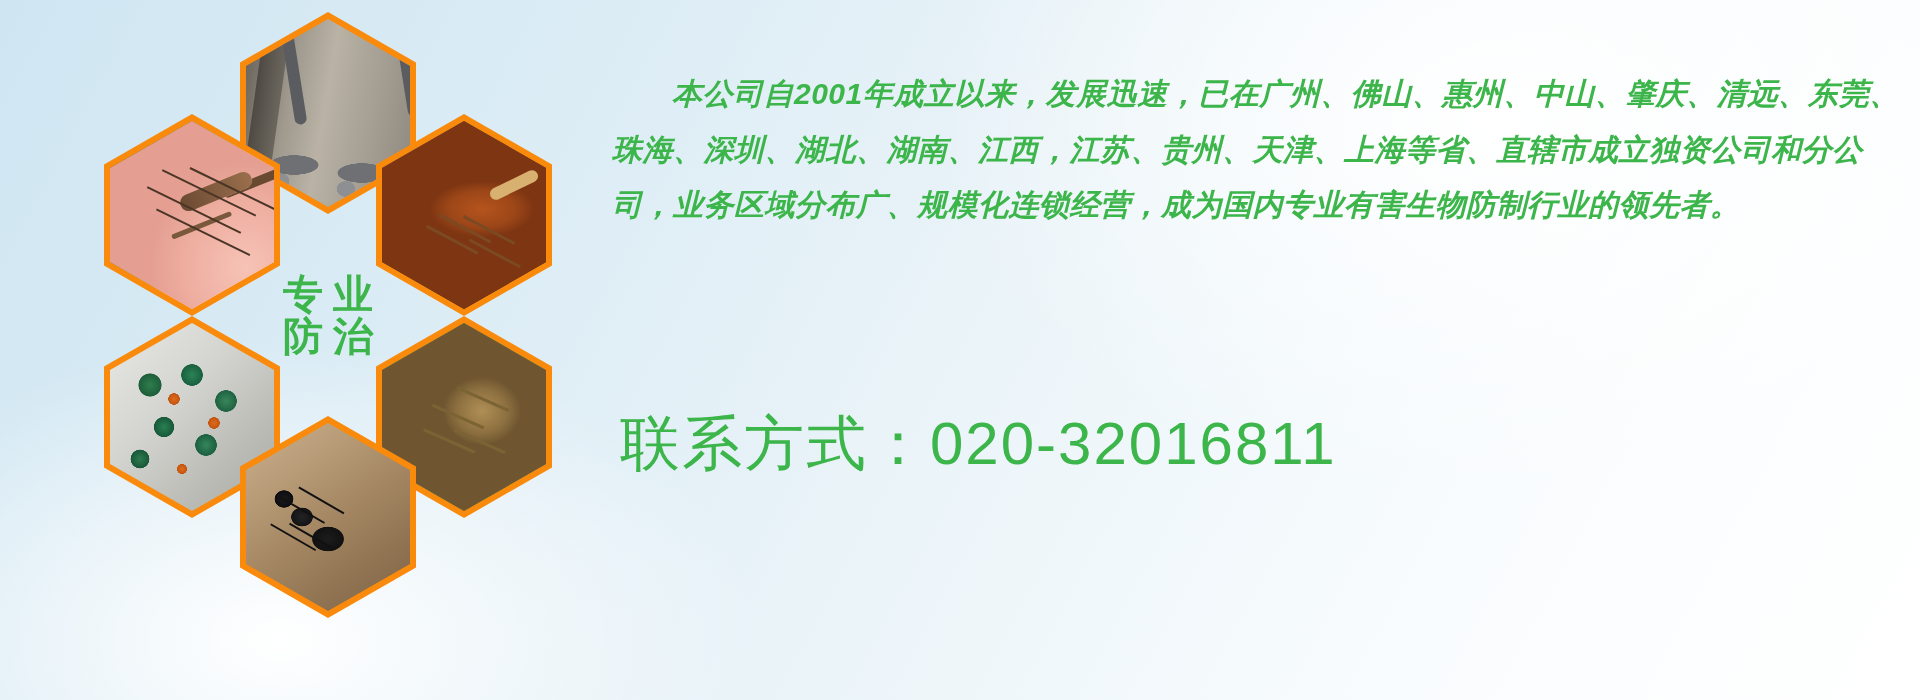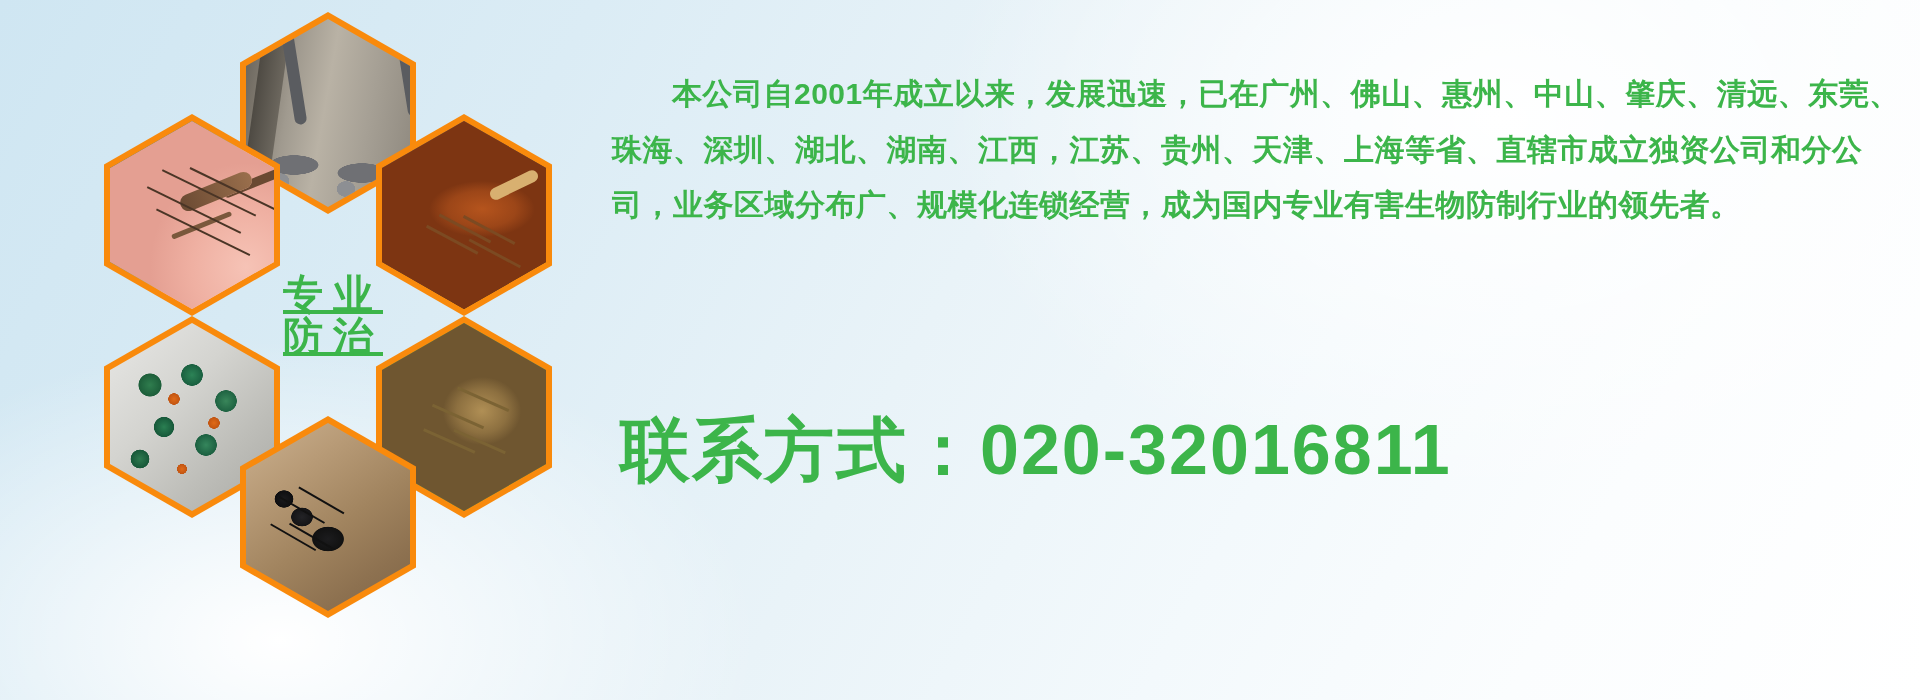--- a/index.html
+++ b/index.html
@@ -38,21 +38,21 @@
   .hex.h-fly   {left:16px; top:308px;}
   .hex.h-bug   {left:288px;top:308px;}
   .hex.h-ant   {left:152px;top:408px;}
 
   .hex.h-text{background:transparent;}
   .hex.h-text .inner{background:transparent;}
   .hex-label{
     position:absolute;inset:0;display:flex;flex-direction:column;
     align-items:center;justify-content:center;gap:2px;
     color:#3cb54a;font-weight:bold;font-size:40px;letter-spacing:10px;
-    text-indent:10px;line-height:1;text-decoration:underline;
+    text-indent:10px;line-height:1;
   }
 
   
   .scene.rats{
     background:
       radial-gradient(ellipse 40px 16px at 52px 150px,#6f7074 0%,#6f7074 60%,rgba(0,0,0,0) 62%),
       radial-gradient(ellipse 40px 16px at 120px 158px,#6f7074 0%,#6f7074 60%,rgba(0,0,0,0) 62%),
       radial-gradient(ellipse 13px 11px at 38px 166px,#8d8f93 0%,#8d8f93 70%,rgba(0,0,0,0) 72%),
       radial-gradient(ellipse 13px 11px at 104px 174px,#8d8f93 0%,#8d8f93 70%,rgba(0,0,0,0) 72%),
       linear-gradient(100deg,#5f5b54 0%,#7d776d 14%,#a09a8f 30%,#b9b2a5 48%,#a6a095 70%,#8c867c 100%);
@@ -132,25 +132,25 @@
     content:"";position:absolute;left:52px;top:96px;width:56px;height:3px;background:#7b6334;
     transform:rotate(24deg);
     box-shadow:16px -26px 0 0 #7b6334, 30px 14px 0 0 #7b6334, 2px 26px 0 0 #7b6334;
   }
 
   
   .content{position:absolute;left:612px;top:0;width:1300px;height:700px;}
   .intro{
     position:absolute;left:0;top:36px;width:1296px;
     color:#3cb54a;font-size:30px;line-height:1.85;font-weight:bold;
-    text-indent:60px;letter-spacing:0.5px;
+    text-indent:60px;letter-spacing:0.5px;font-style:italic;
   }
   .contact{position:absolute;left:8px;top:400px;width:1290px;}
   .contact .line{
-    color:#3cb54a;font-size:70px;font-weight:bold;line-height:1.45;
+    color:#3cb54a;font-size:60px;font-weight:normal;line-height:1.45;
     letter-spacing:2px;white-space:nowrap;
   }
   .contact .line2{text-align:left;padding-left:276px;}
 </style>
 </head>
 <body>
 
 <div class="banner">
 
   <div class="honeycomb">

